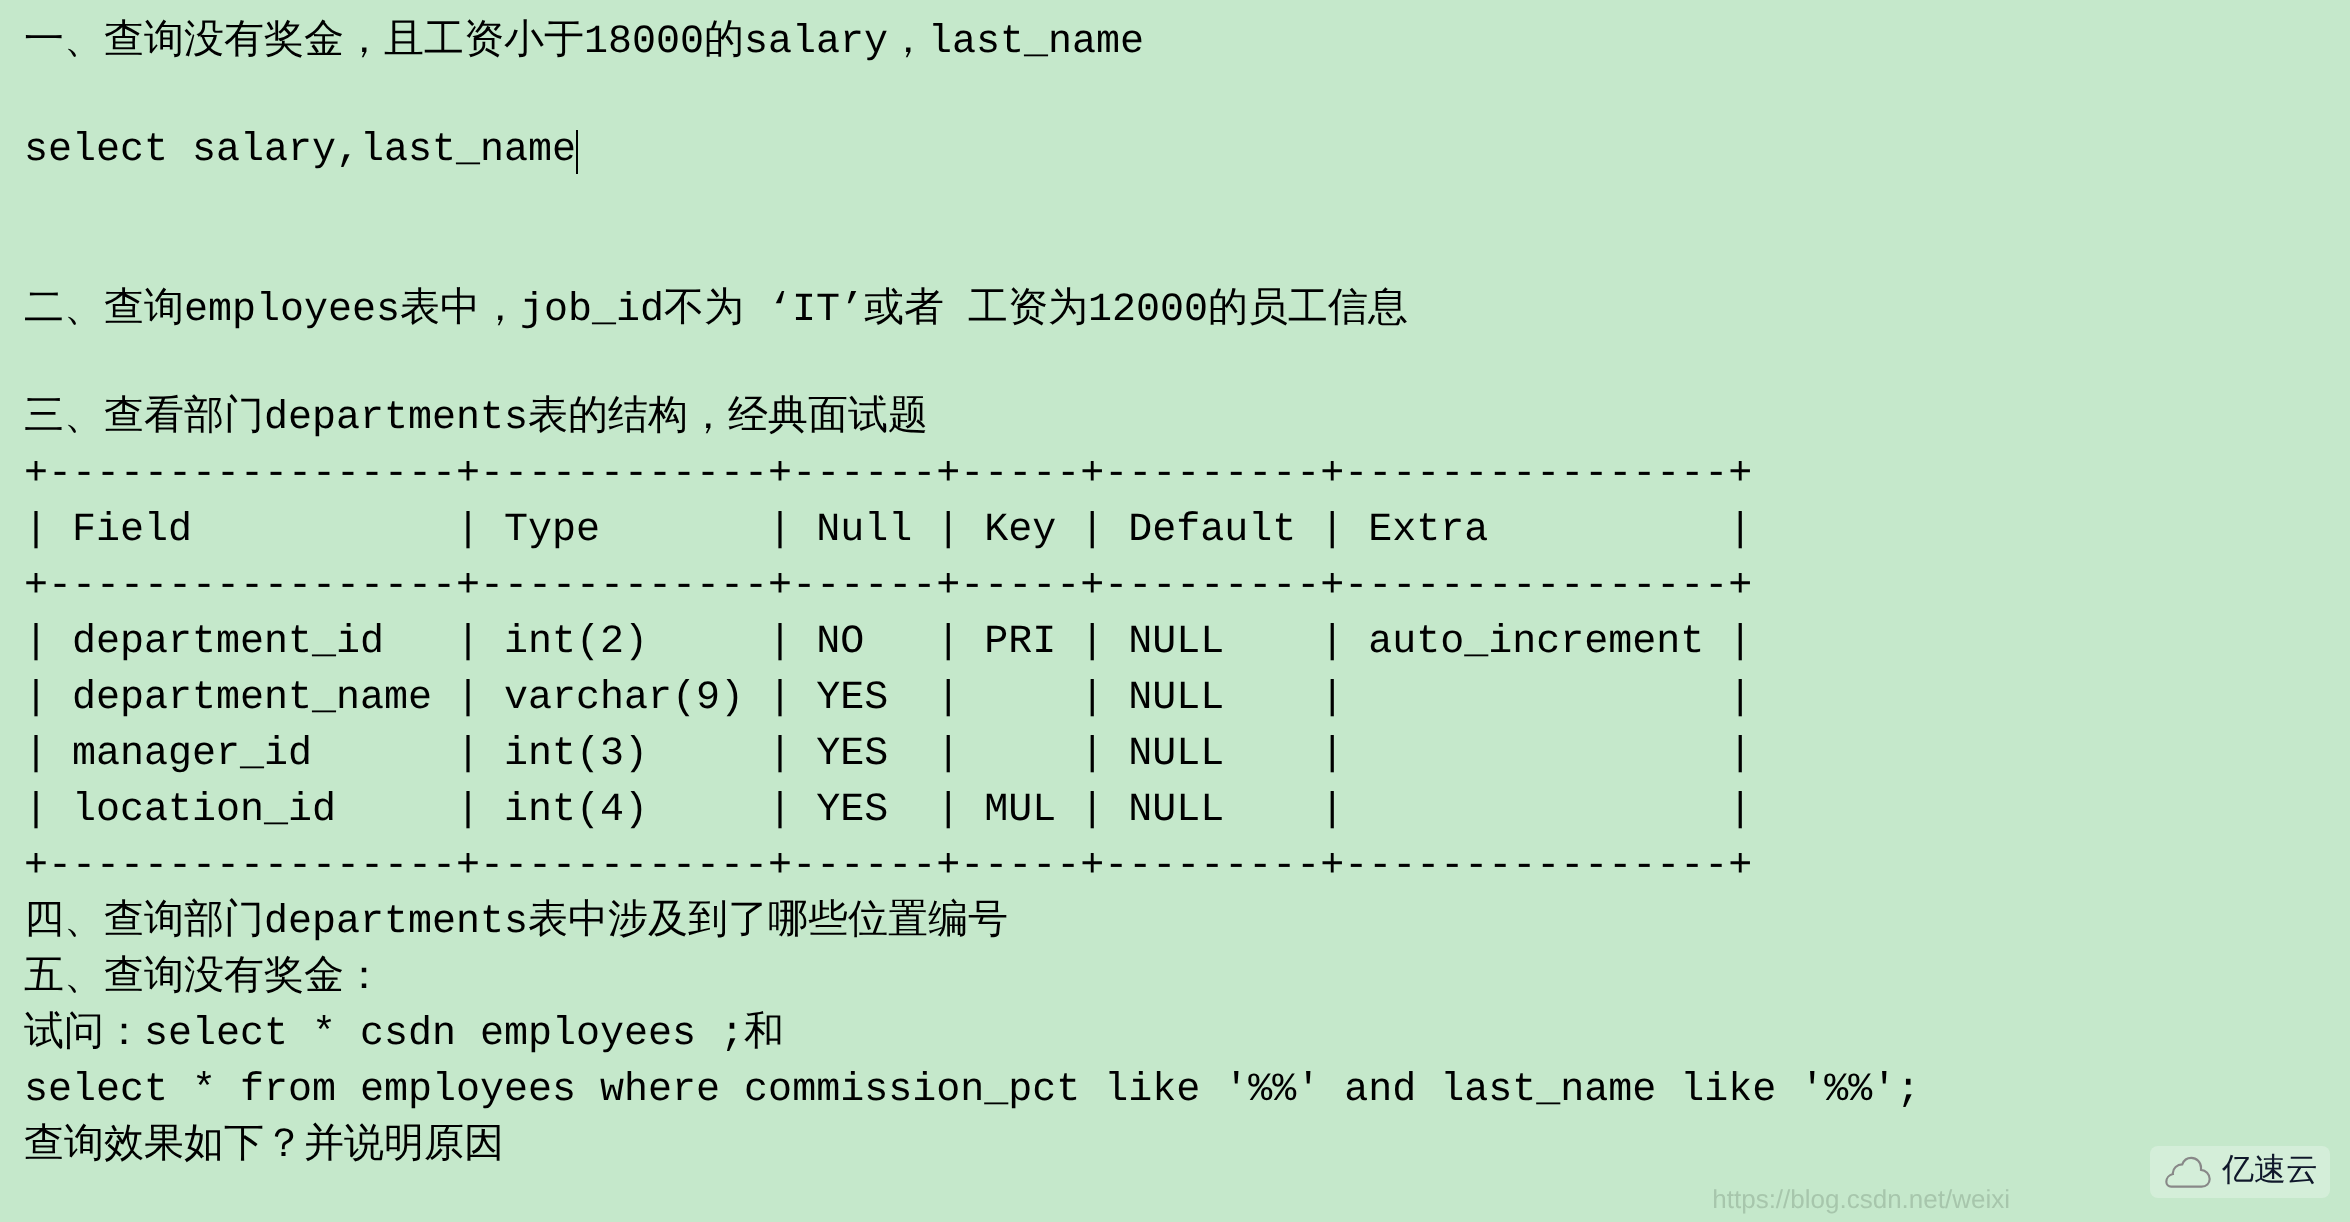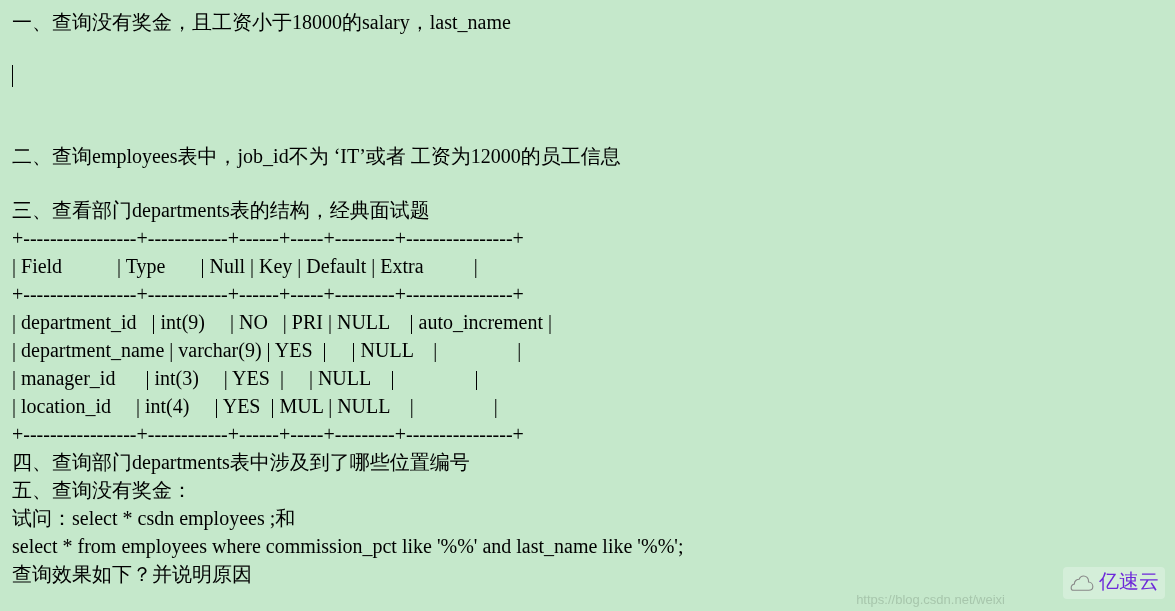--- a/index.html
+++ b/index.html
@@ -10,34 +10,34 @@
       font-size: 20px;
       line-height: 1.4;
       color: #000;
       width: 1175px;
       height: 611px;
       box-sizing: border-box;
       position: relative;
     }
     .line {
       white-space: pre;
-      font-family: Liberation Serif, serif;
+      font-family: Liberation Mono, monospace;
     }
     .gap {
       height: 26px;
     }
     .watermark-right {
       position: absolute;
       right: 10px;
       bottom: 12px;
       display: flex;
       align-items: center;
       gap: 4px;
-      font-size: 20px;
-      color: #6d28d9;
+      font-size: 16px;
+      color: #0f172a;
       background: rgba(255,255,255,0.27);
       padding: 2px 6px;
       border-radius: 4px;
     }
     .watermark-right svg {
       width: 26px;
       height: 18px;
     }
     .watermark-bottom {
       position: absolute;
@@ -52,30 +52,30 @@
       display: inline-block;
       height: 1.1em;
       vertical-align: text-bottom;
     }
   </style>
 </head>
 <body>
 
 <div class="line">一、查询没有奖金，且工资小于18000的salary，last_name</div>
 <div class="gap"></div>
-<div class="line"><span class="cursor"></span></div>
+<div class="line"><span>select salary,last_name</span><span class="cursor"></span></div>
 <div class="gap"></div>
 <div class="gap"></div>
 <div class="line">二、查询employees表中，job_id不为 ‘IT’或者 工资为12000的员工信息</div>
 <div class="gap"></div>
 <div class="line">三、查看部门departments表的结构，经典面试题</div>
 <div class="line">+-----------------+------------+------+-----+---------+----------------+</div>
 <div class="line">| Field           | Type       | Null | Key | Default | Extra          |</div>
 <div class="line">+-----------------+------------+------+-----+---------+----------------+</div>
-<div class="line">| department_id   | int(9)     | NO   | PRI | NULL    | auto_increment |</div>
+<div class="line">| department_id   | int(2)     | NO   | PRI | NULL    | auto_increment |</div>
 <div class="line">| department_name | varchar(9) | YES  |     | NULL    |                |</div>
 <div class="line">| manager_id      | int(3)     | YES  |     | NULL    |                |</div>
 <div class="line">| location_id     | int(4)     | YES  | MUL | NULL    |                |</div>
 <div class="line">+-----------------+------------+------+-----+---------+----------------+</div>
 <div class="line">四、查询部门departments表中涉及到了哪些位置编号</div>
 <div class="line">五、查询没有奖金：</div>
 <div class="line">试问：select * csdn employees ;和</div>
 <div class="line">select * from employees where commission_pct like '%%' and last_name like '%%';</div>
 <div class="line">查询效果如下？并说明原因</div>
 

